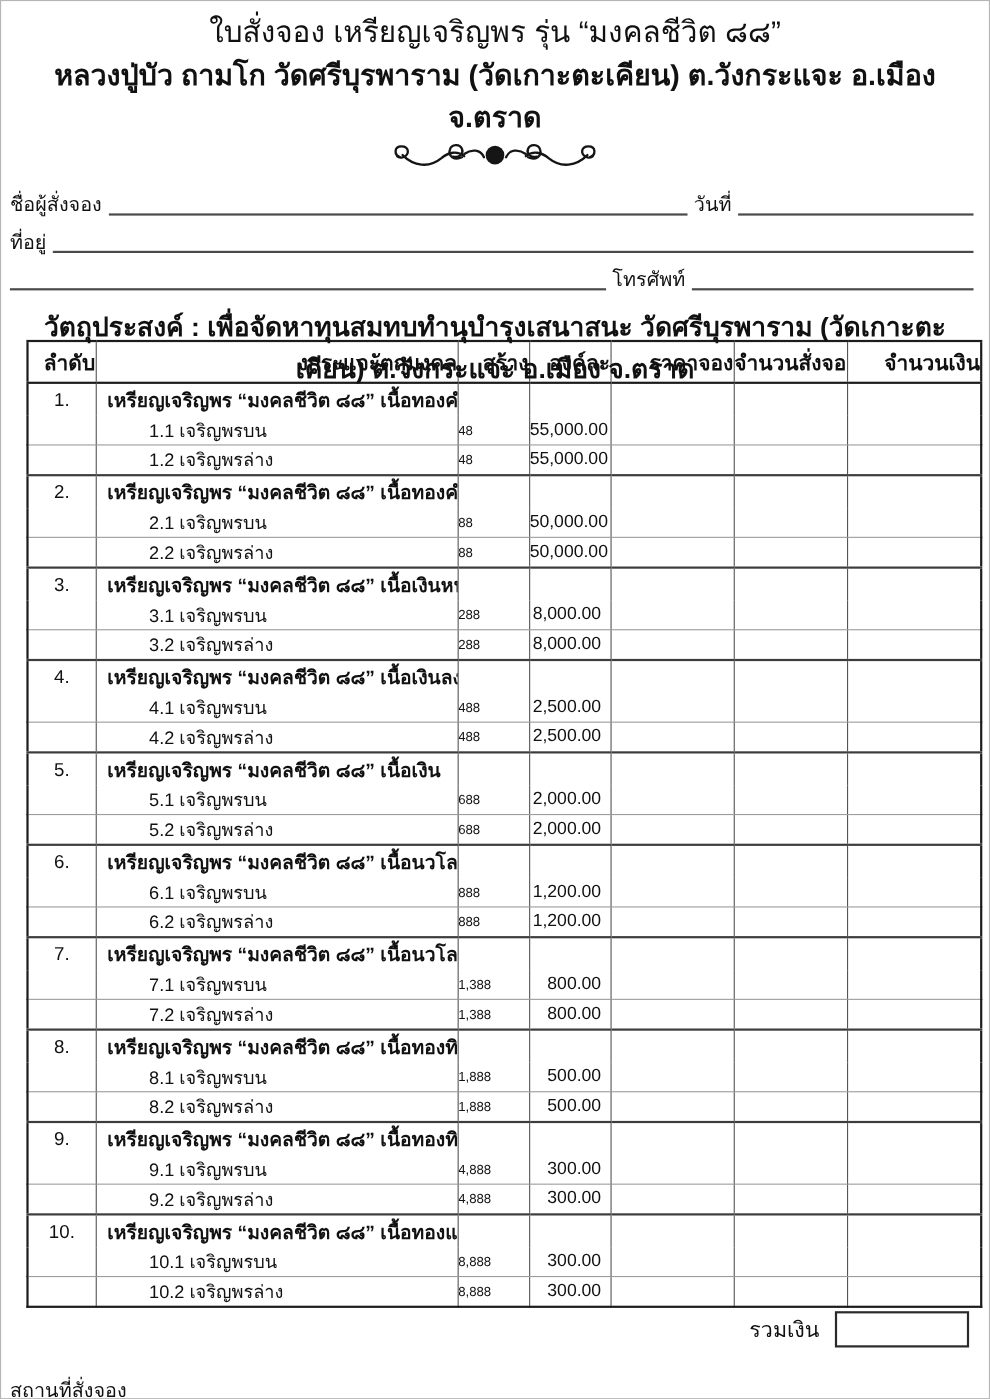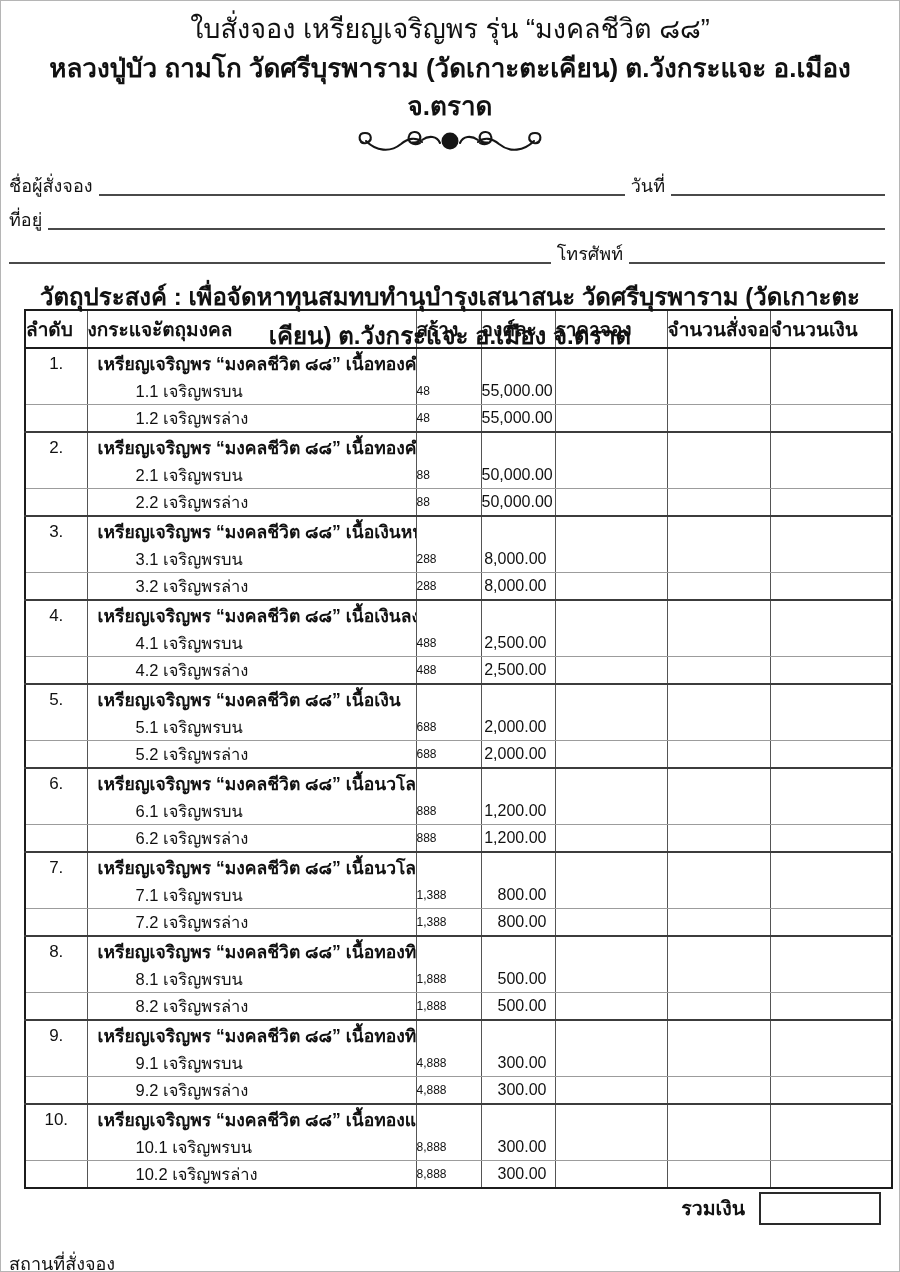--- a/index.html
+++ b/index.html
@@ -33,37 +33,37 @@
     table-layout: fixed;
     margin-top: 4px;
     border: 2px solid #1c1c1c;
   }
   .order-table th, .order-table td {
     border-left: 1px solid #555; border-right: 1px solid #555;
     overflow: hidden; white-space: nowrap;
   }
   .order-table th {
     border-top: 2px solid #1c1c1c; border-bottom: 2px solid #1c1c1c;
-    font-weight: bold; font-size: 19px; height: 38px; text-align: left;
+    font-weight: bold; font-size: 19px; height: 38px; text-align: right;
   }
   tr.row-title td { border-top: 2px solid #3c3c3c; height: 30px; }
   tr.row-sub td { height: 26px; }
   tr.sub1 td { border-bottom: 1px solid #9c9c9c; }
   .c-no { text-align: center; font-size: 17px; }
   td.c-name { padding-left: 10px; }
   tr.row-title td.c-name { font-weight: bold; font-size: 17.5px; }
   tr.row-sub td.c-name { padding-left: 48px; font-size: 16.5px; }
   td.c-qty { text-align: left; padding-right: 12px; font-size: 12px; }
   td.c-price { text-align: right; padding-right: 8px; font-size: 16px; }
 
   .total-row {
     display: flex; align-items: center; justify-content: flex-end;
     margin-top: 2px; height: 34px;
   }
-  .total-label { font-weight: bold; font-size: 19.5px; margin-right: 14px; }
+  .total-label { font-weight: normal; font-size: 19.5px; margin-right: 14px; }
   .total-box { width: 122px; height: 33px; border: 2px solid #2a2a2a; margin-right: 10px; background: #fff; }
 
   .form-bottom { margin-top: 18px; }
 </style>
 </head>
 <body>
 
 <div class="page">
 
   <div class="title1">ใบสั่งจอง เหรียญเจริญพร รุ่น “มงคลชีวิต ๘๘”</div>

